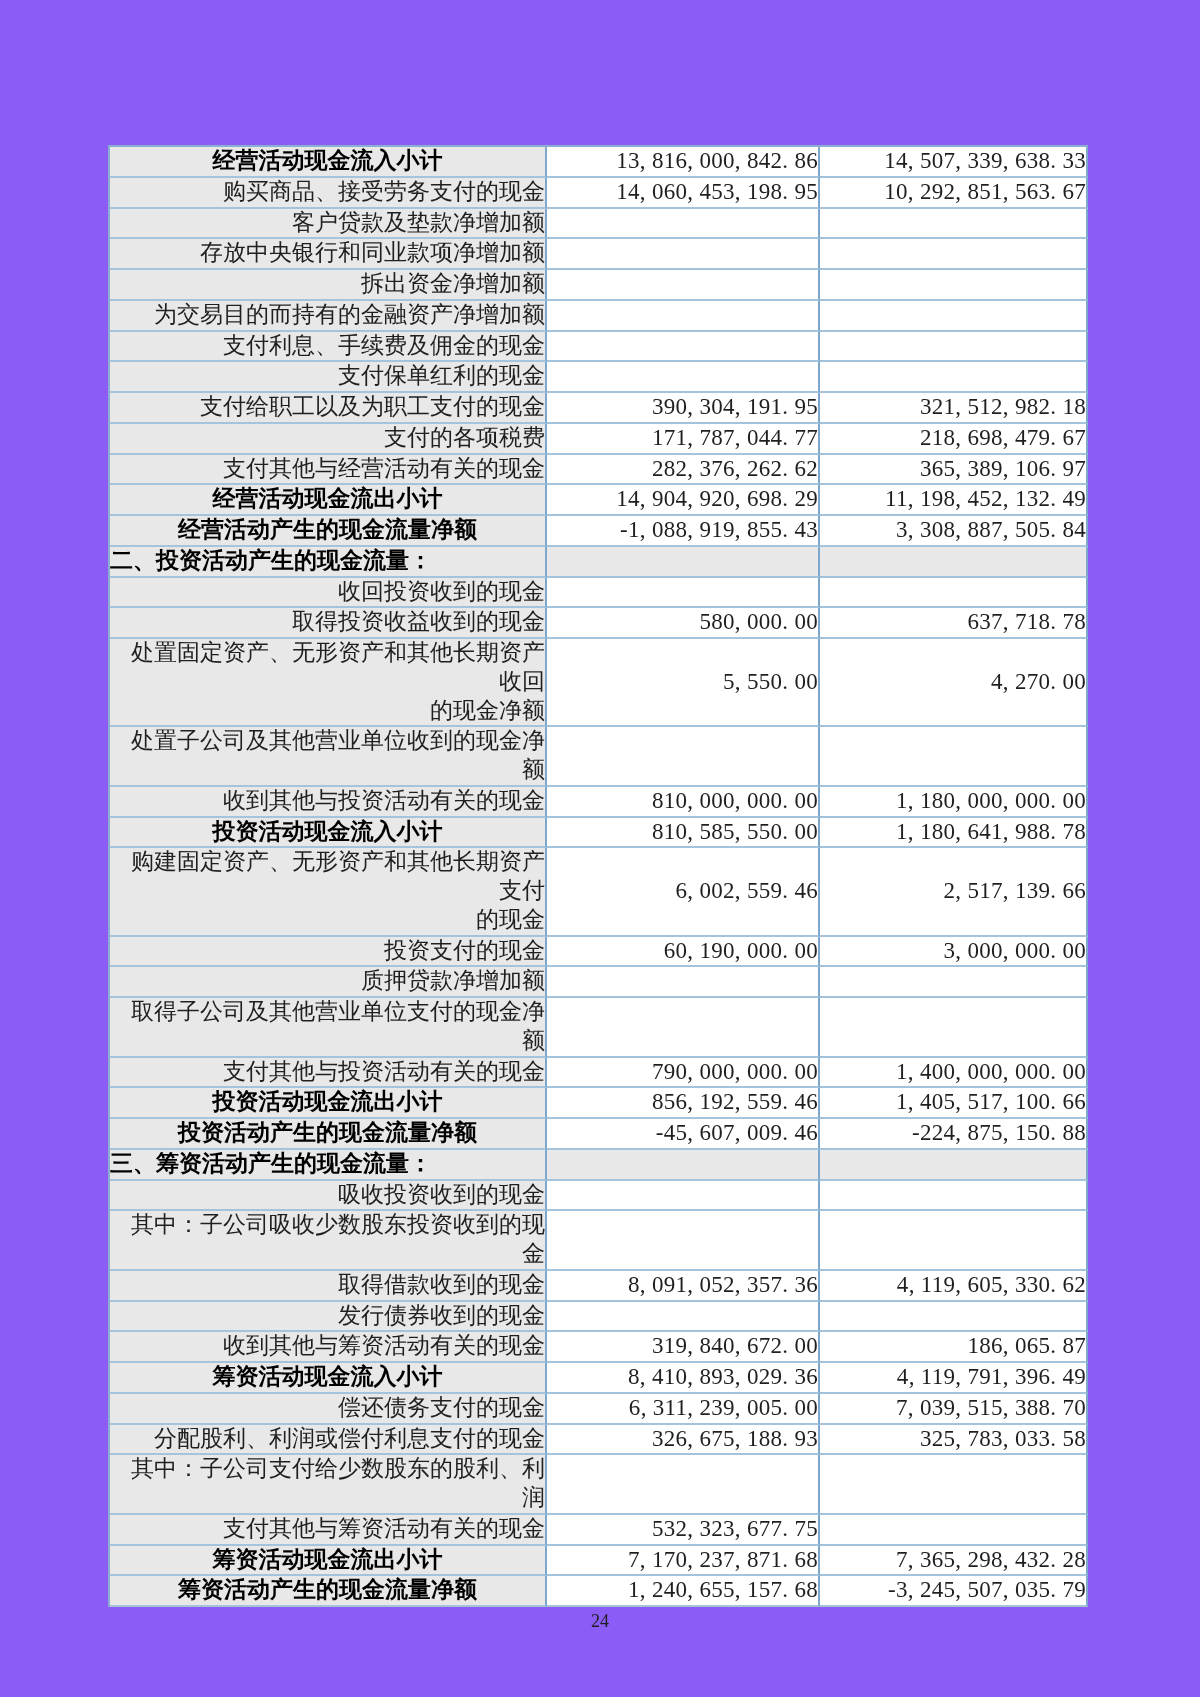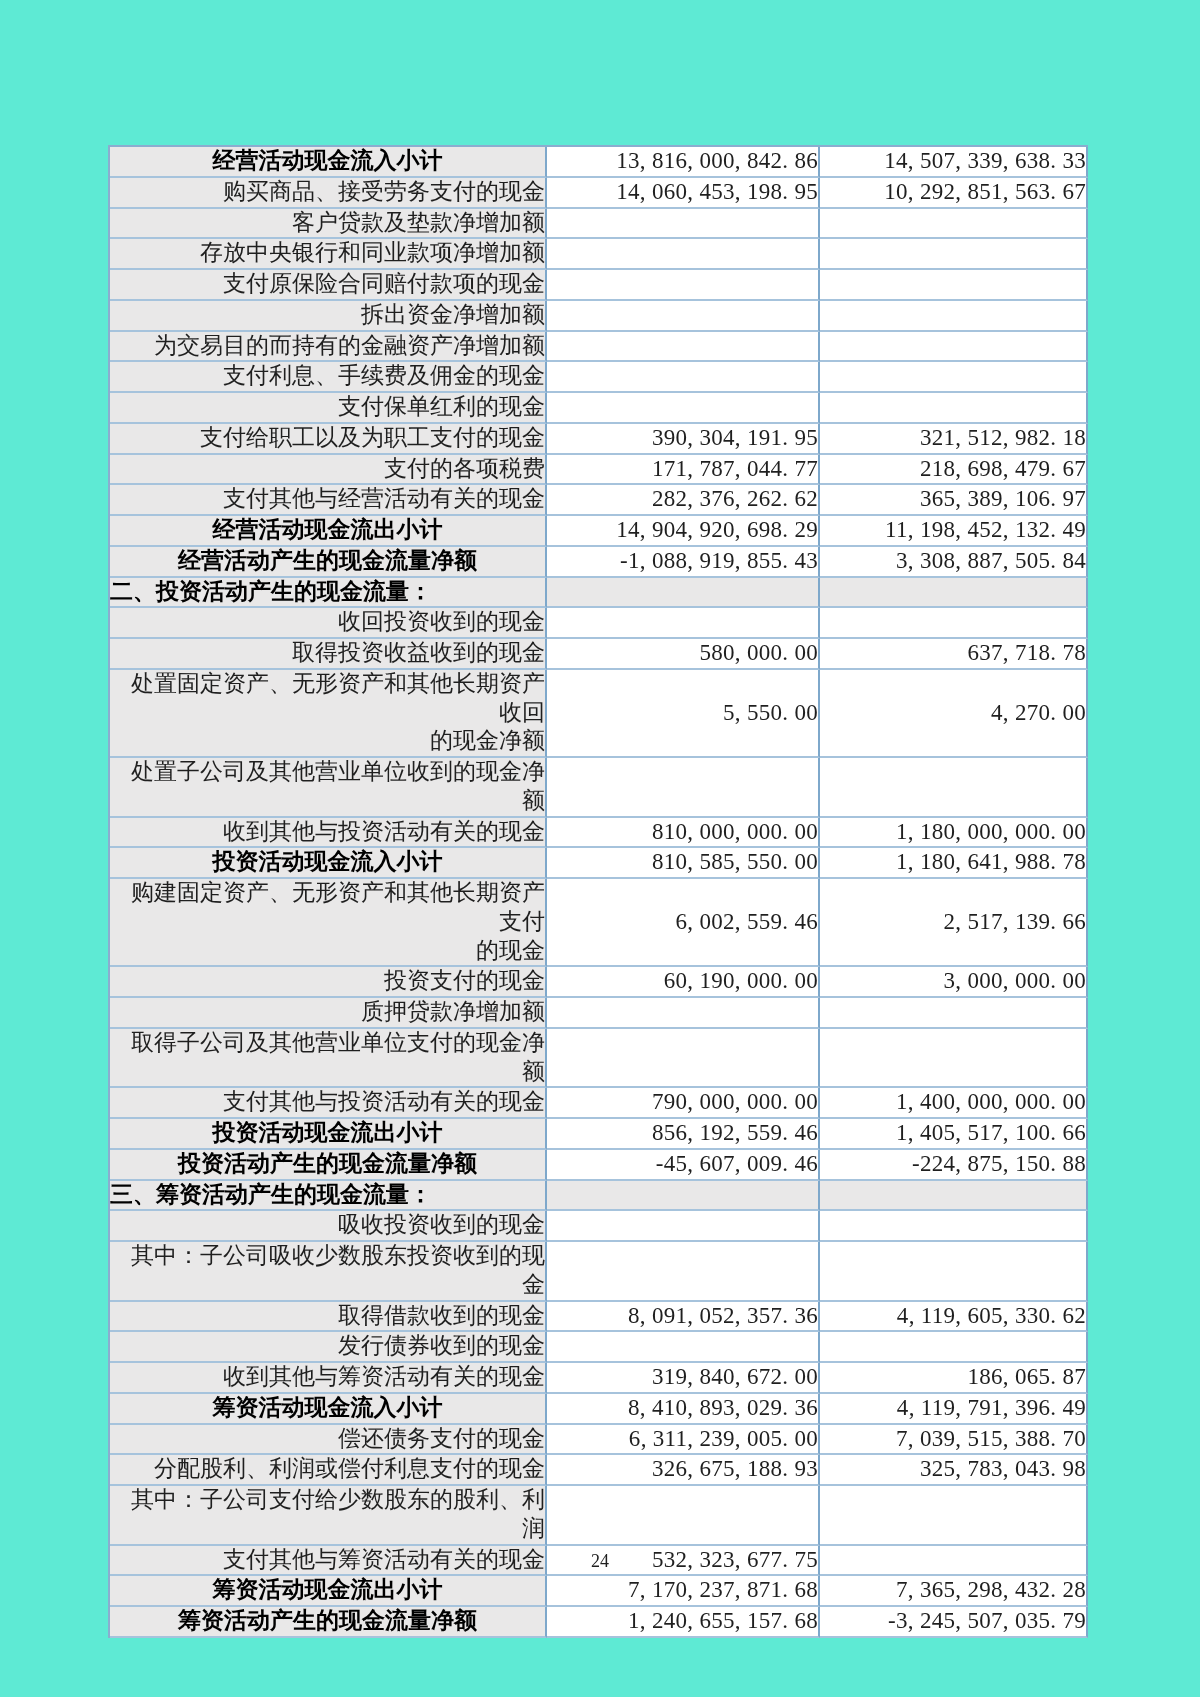--- a/index.html
+++ b/index.html
@@ -1,20 +1,20 @@
 <!DOCTYPE html>
 <html><head>
 <meta charset="utf-8">
 <style>
   html, body { margin: 0; padding: 0; background: #ffffff; }
   .page {
     position: relative;
     width: 1200px;
     height: 1697px;
-    background: #5eead4;
+    background: #8b5cf6;
     font-family: "Liberation Serif", "DejaVu Serif", serif;
     overflow: hidden;
   }
   table.cashflow {
     position: absolute;
     left: 108px;
     top: 145px;
     width: 980px;
     border-collapse: separate;
     border-spacing: 0;
@@ -52,21 +52,21 @@
   }
   tr.section td { background: #e9e8e8; margin-top: 32px; }
   tr.section td.label {
     font-weight: bold;
     color: #000000;
     text-align: left;
   }
   tr.two-line td { height: 63px; }
   .page-number {
     position: absolute;
-    top: 1551px;
+    top: 1611px;
     left: 0;
     width: 1200px;
     text-align: center;
     font-size: 18px;
     color: #1f1f1f;
     font-family: "Liberation Serif", "DejaVu Serif", serif;
   }
 </style>
 </head>
 <body>
@@ -93,25 +93,20 @@
           <td class="label">客户贷款及垫款净增加额</td>
           <td class="num"></td>
           <td class="num"></td>
         </tr>
         <tr class="item">
           <td class="label">存放中央银行和同业款项净增加额</td>
           <td class="num"></td>
           <td class="num"></td>
         </tr>
         <tr class="item">
-          <td class="label">支付原保险合同赔付款项的现金</td>
-          <td class="num"></td>
-          <td class="num"></td>
-        </tr>
-        <tr class="item">
           <td class="label">拆出资金净增加额</td>
           <td class="num"></td>
           <td class="num"></td>
         </tr>
         <tr class="item">
           <td class="label">为交易目的而持有的金融资产净增加额</td>
           <td class="num"></td>
           <td class="num"></td>
         </tr>
         <tr class="item">
@@ -257,21 +252,21 @@
           <td class="num">4, 119, 791, 396. 49</td>
         </tr>
         <tr class="item">
           <td class="label">偿还债务支付的现金</td>
           <td class="num">6, 311, 239, 005. 00</td>
           <td class="num">7, 039, 515, 388. 70</td>
         </tr>
         <tr class="item">
           <td class="label">分配股利、利润或偿付利息支付的现金</td>
           <td class="num">326, 675, 188. 93</td>
-          <td class="num">325, 783, 043. 98</td>
+          <td class="num">325, 783, 033. 58</td>
         </tr>
         <tr class="item">
           <td class="label">其中：子公司支付给少数股东的股利、利润</td>
           <td class="num"></td>
           <td class="num"></td>
         </tr>
         <tr class="item">
           <td class="label">支付其他与筹资活动有关的现金</td>
           <td class="num">532, 323, 677. 75</td>
           <td class="num"></td>

